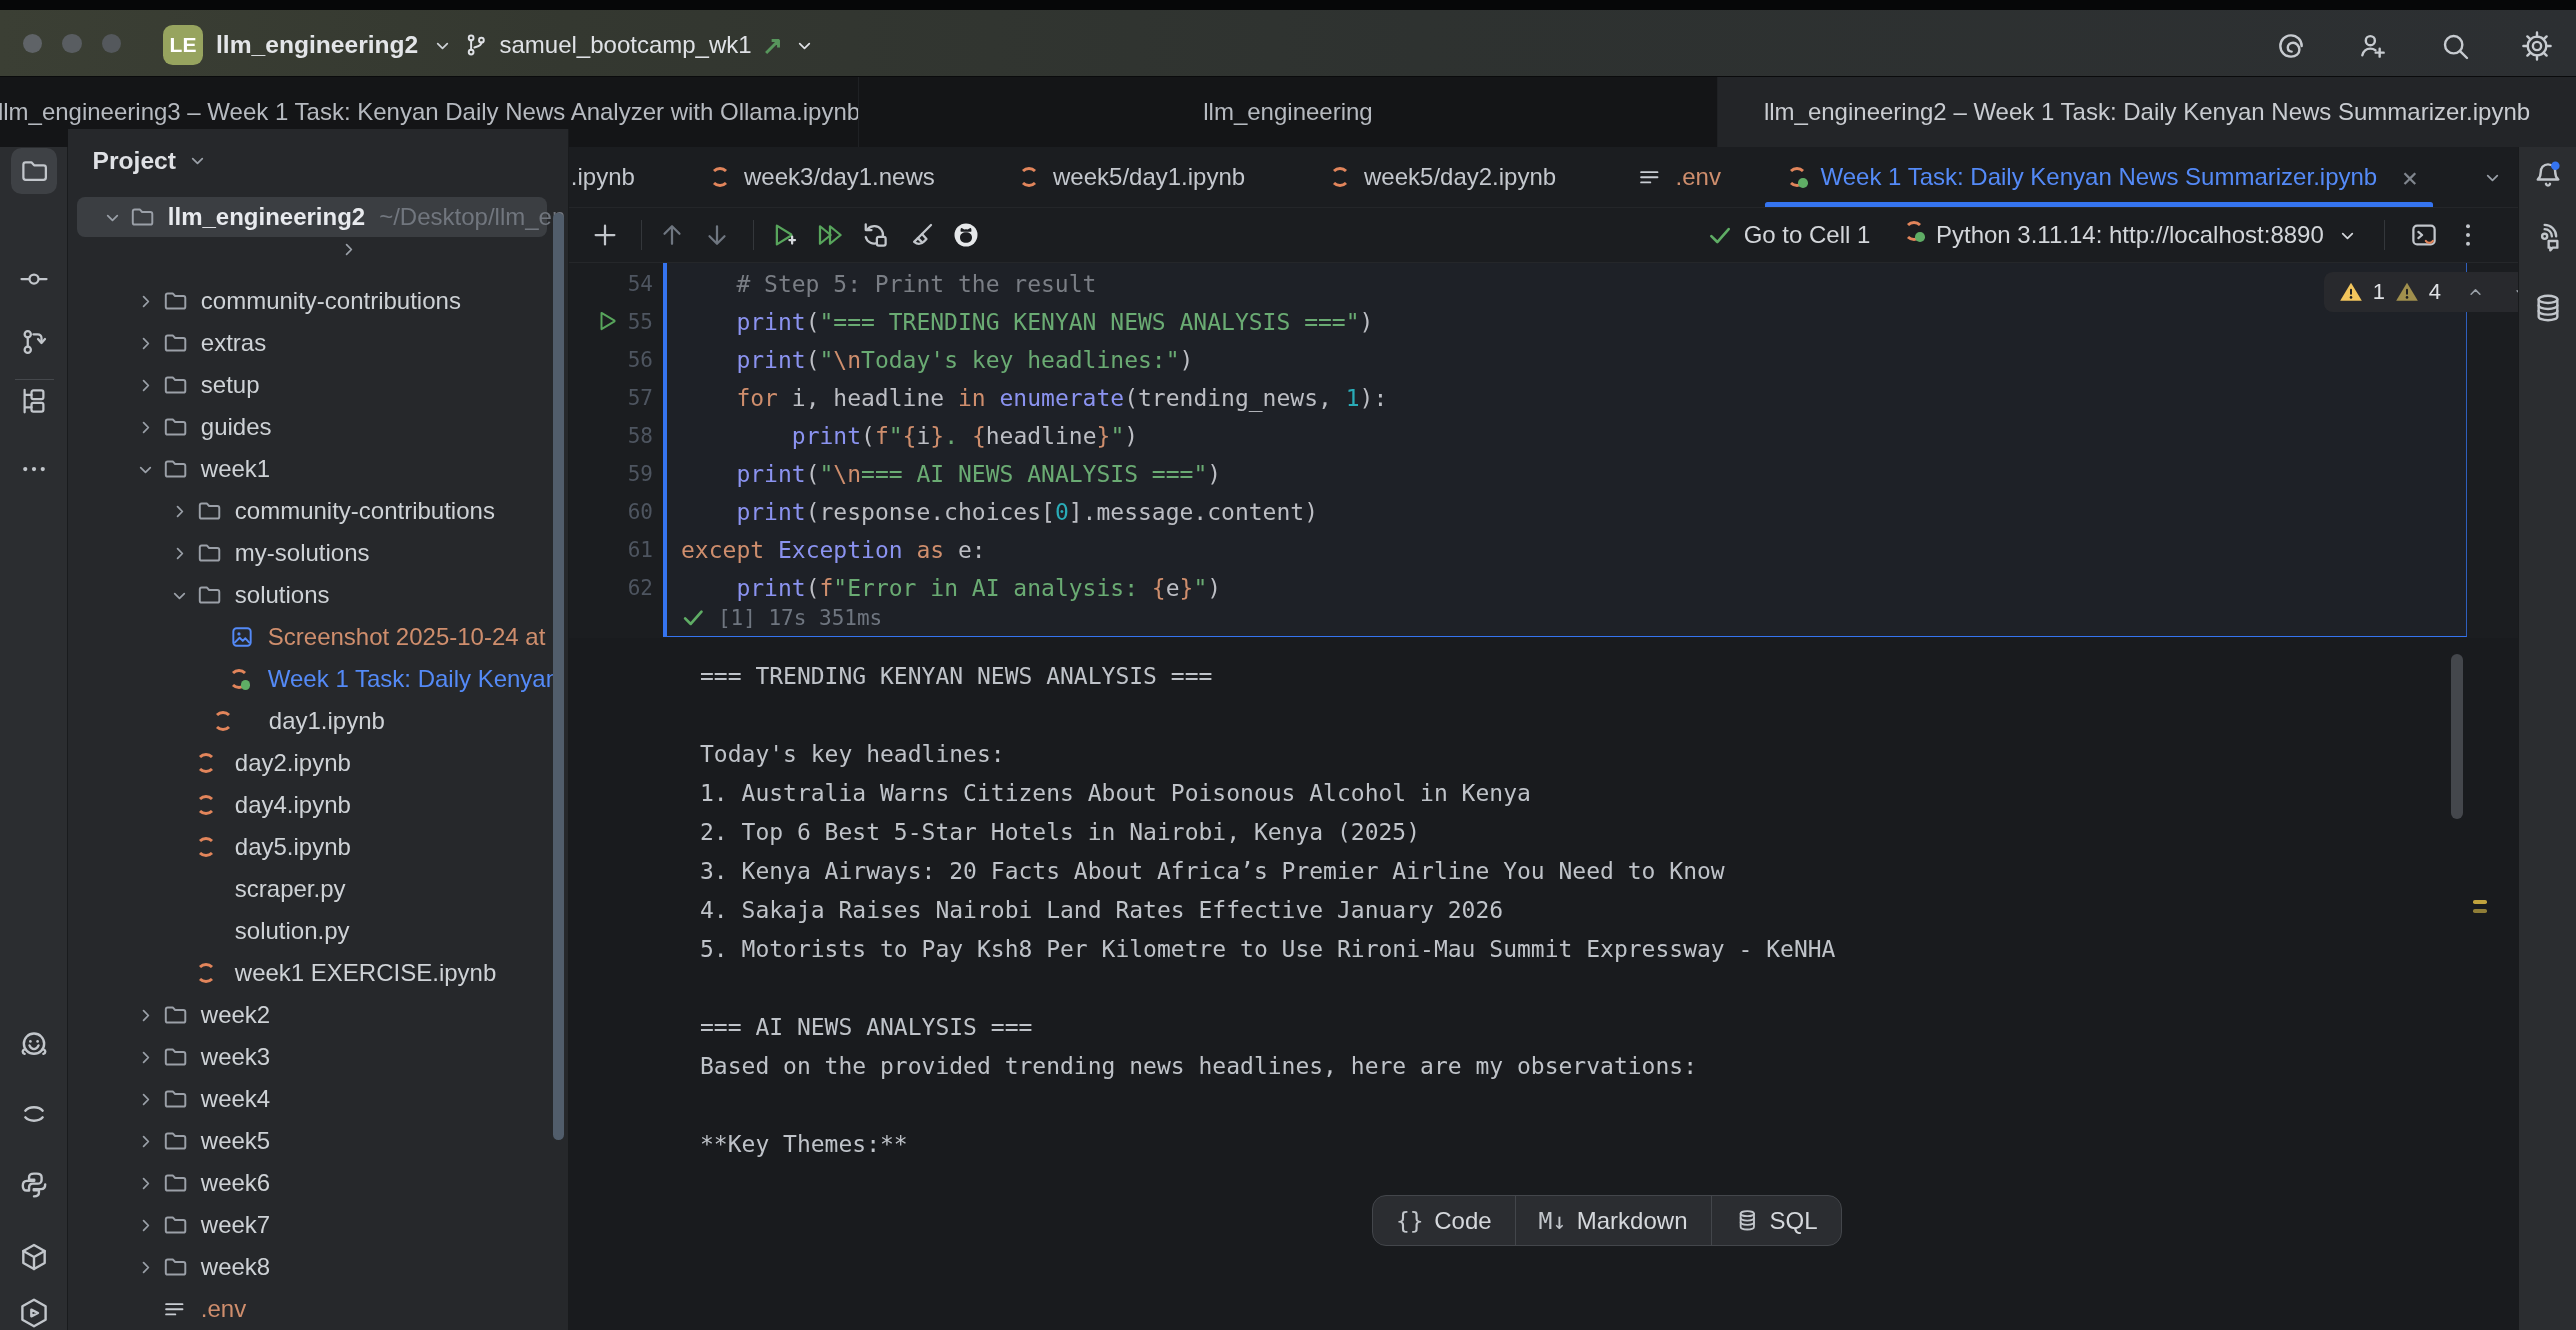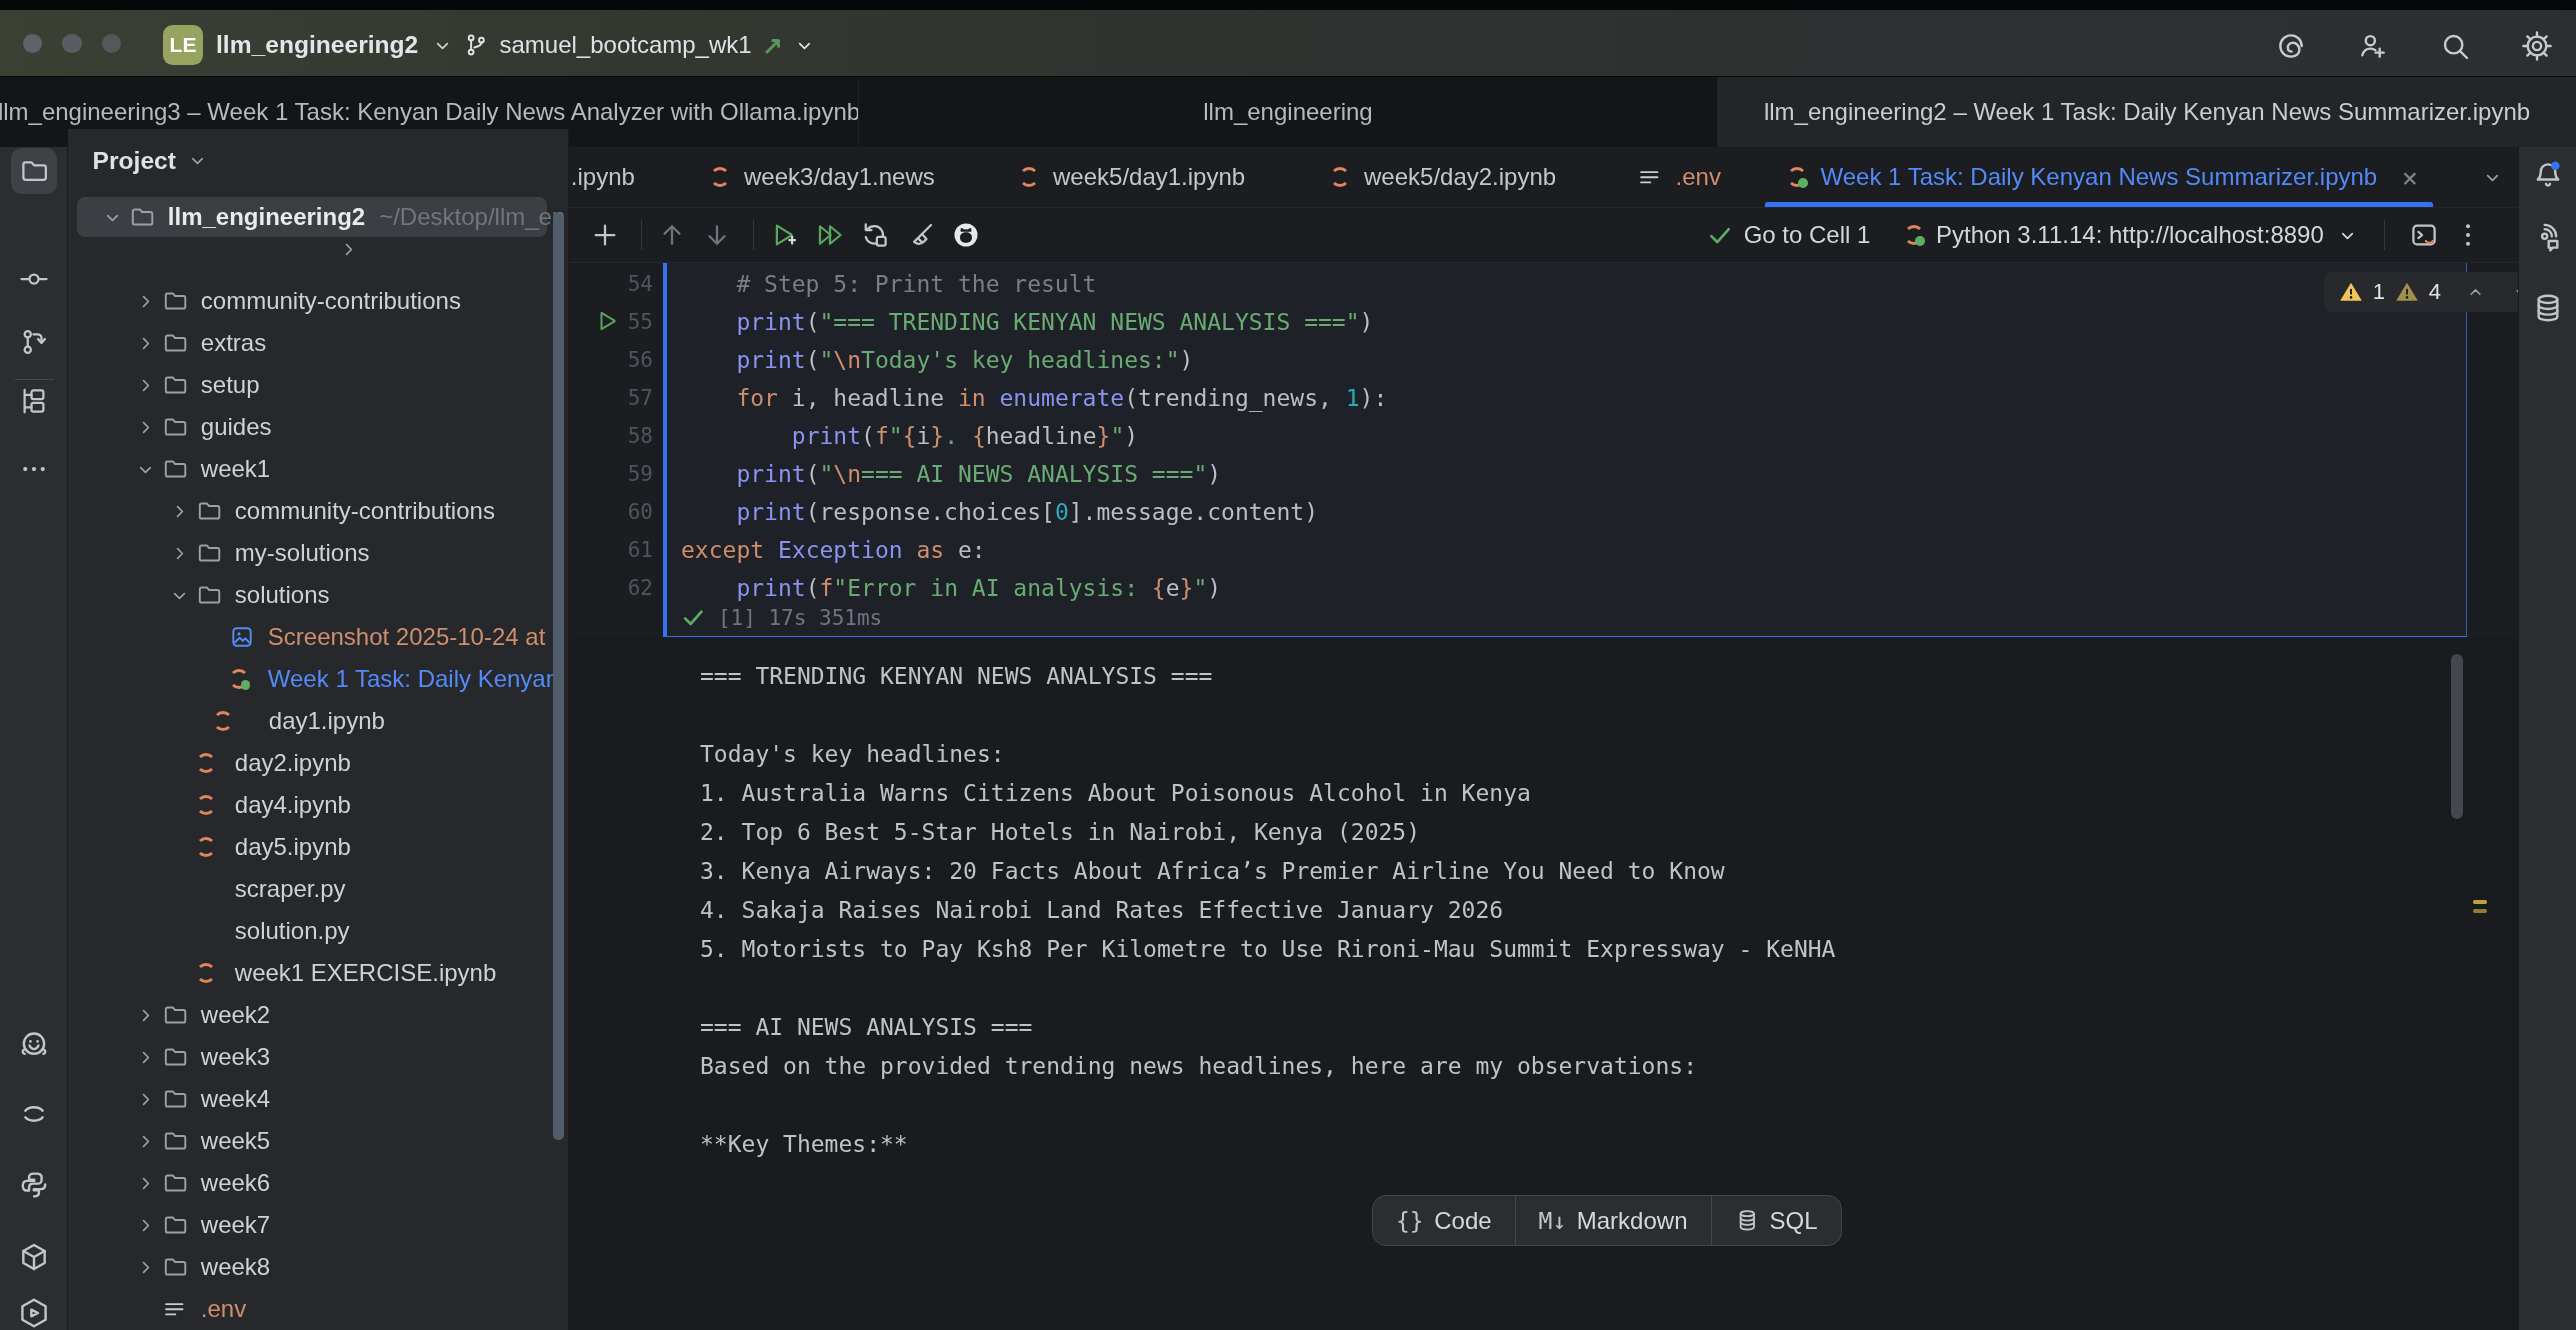--- a/index.html
+++ b/index.html
@@ -73,21 +73,21 @@
         background:#3574f0;border-radius:2.6px 2.6px 0 0;}
   .etab .x{color:#80868e;font-size:27px;margin-left:10.5px;font-family:"DejaVu Sans Mono",monospace;}
   .tabchev{margin-left:auto;align-self:center;margin-right:14px;color:#9aa0a8;}
 
   .ntoolbar{position:absolute;top:61px;left:0;right:0;height:55px;border-bottom:0.9px solid #25272a;
         display:flex;align-items:center;box-sizing:border-box;padding-left:16px;}
   .ntb-ic{width:40px;height:39px;display:flex;align-items:center;justify-content:center;color:#c2c6cb;margin-right:5.3px;}
   .ntb-div{width:0.9px;height:30px;background:#34373b;margin:0 10.5px;}
   .ntb-right{margin-left:auto;display:flex;align-items:center;gap:14px;padding-right:35px;font-size:24px;color:#d3d6da;}
   .gotocell{display:flex;align-items:center;gap:10.5px;}
-  .kernel{display:flex;align-items:center;gap:12.3px;margin-left:19.3px;}
+  .kernel{display:flex;gap:12.3px;margin-left:19.3px;}
 
   
   .gutter{position:absolute;left:0;top:118px;width:84px;font:21px/38px "DejaVu Sans Mono",monospace;
           color:#4e5560;text-align:right;}
   .gnum{height:38px;}
   .runarrow{position:absolute;left:26px;top:39px;color:#58a55c;}
   .cell{position:absolute;left:94px;right:51px;top:116px;height:374px;background:#1e2127;
         border-left:4.4px solid #3574f0;border-right:1.8px solid rgba(53,116,240,.75);
         border-bottom:1.8px solid #3574f0;box-sizing:border-box;}
   .code{position:absolute;left:14px;top:1.8px;font:23px/38px "DejaVu Sans Mono",monospace;white-space:pre;}

